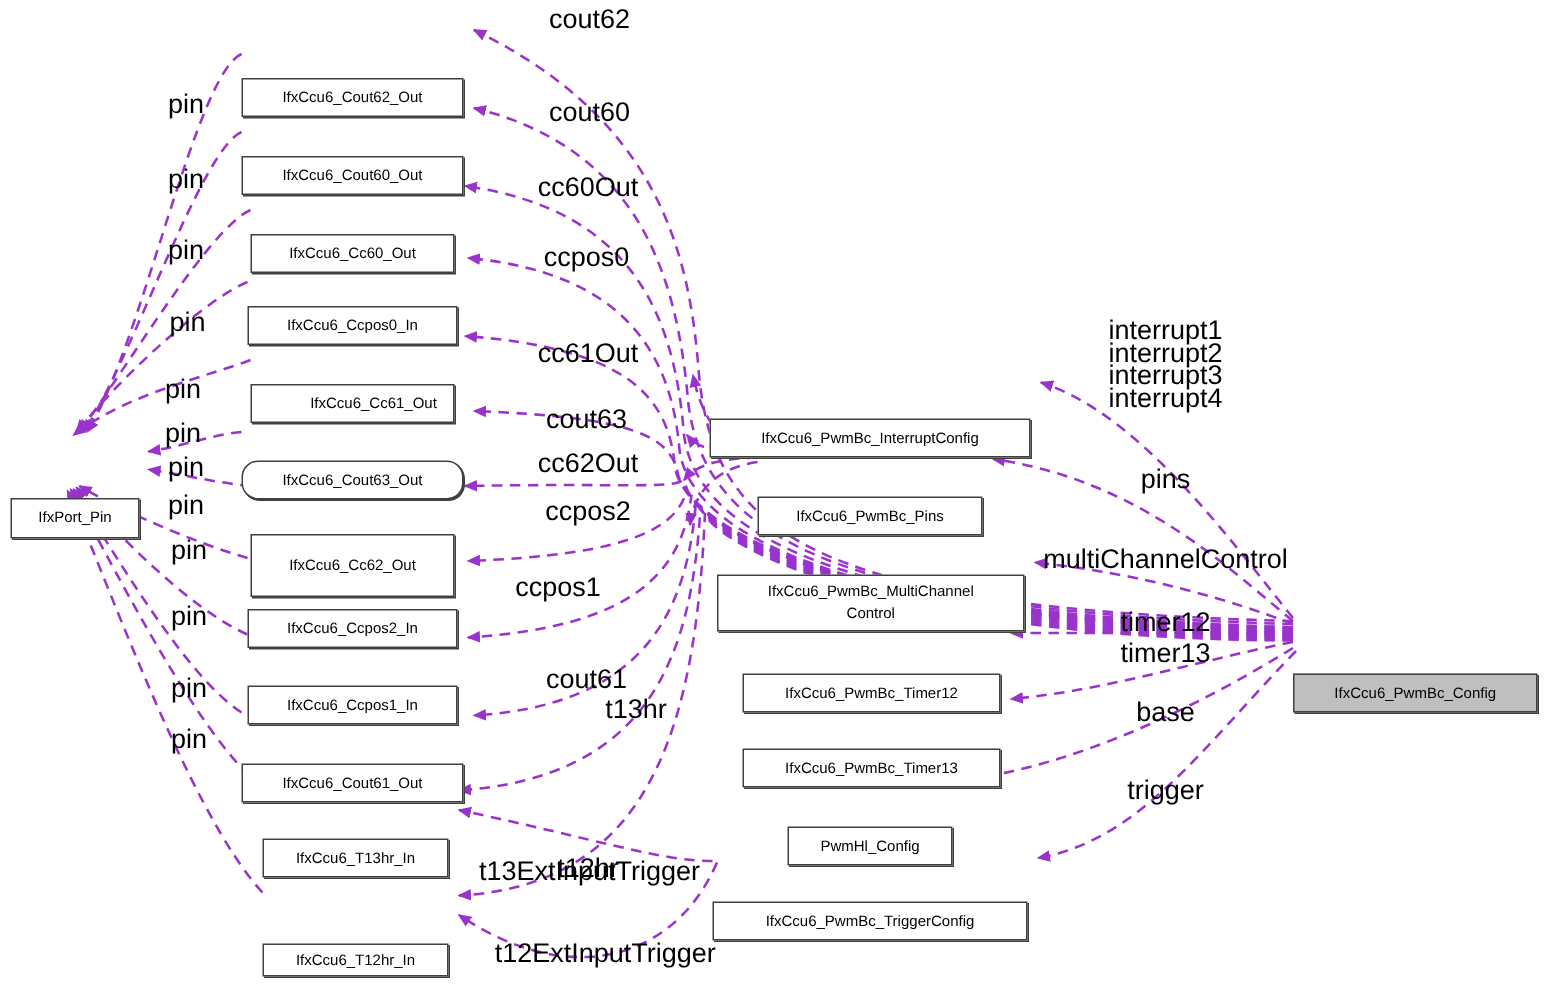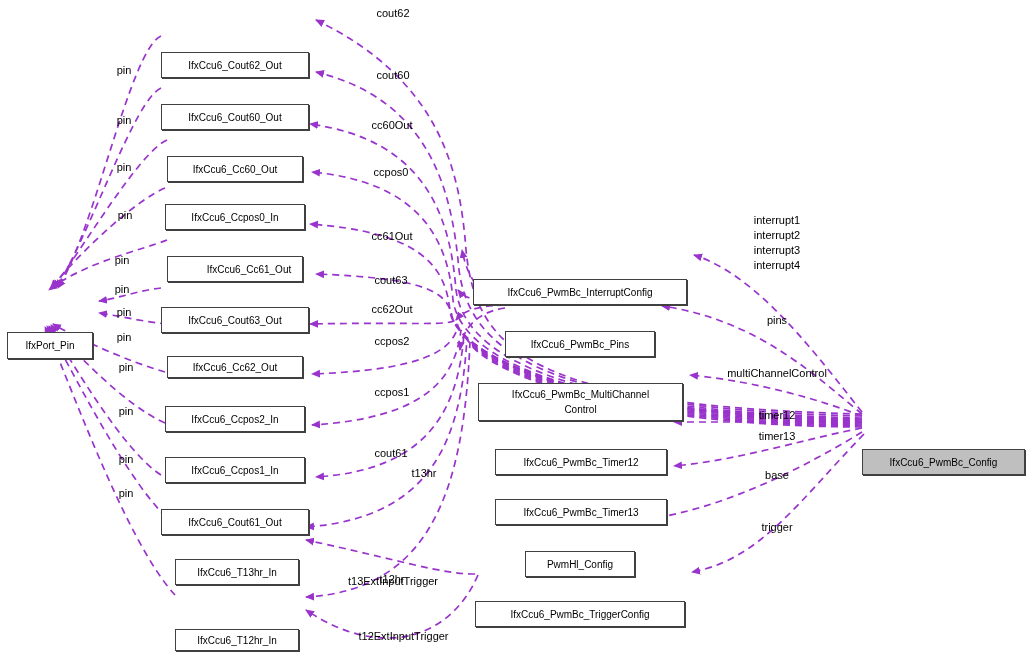--- a/index.html
+++ b/index.html
@@ -17,21 +17,21 @@
     font-size:10px;
     line-height:15px;
     color:#000000;
     white-space:pre-line;
     letter-spacing:0px;
     margin-top:40px;
   }
   .node.highlight{background:#bfbfbf;}
   .edge-label{
     position:absolute;
-    font-size:11px;
+    font-size:18px;
     line-height:15px;
     color:#000000;
     white-space:pre-line;
     text-align:center;
     transform:translate(-50%,-50%);
     background:transparent;
   }
 </style>
 </head>
 <body>
@@ -85,22 +85,22 @@
       </g>
   </svg>
 
   <div id="nodes">
       <div class="node" style="left: 7px; top: 292px; width: 86px; height: 27px;">IfxPort_Pin</div>
       <div class="node" style="left: 161px; top: 12px; width: 148px; height: 26px;">IfxCcu6_Cout62_Out</div>
       <div class="node" style="left: 161px; top: 64px; width: 148px; height: 26px;">IfxCcu6_Cout60_Out</div>
       <div class="node" style="left: 167px; top: 116px; width: 136px; height: 26px;">IfxCcu6_Cc60_Out</div>
       <div class="node" style="left: 165px; top: 164px; width: 140px; height: 26px;">IfxCcu6_Ccpos0_In</div>
       <div class="node" style="left: 167px; top: 216px; width: 136px; height: 26px; padding-left: 28px;">IfxCcu6_Cc61_Out</div>
-      <div class="node" style="left: 161px; top: 267px; width: 148px; height: 26px;">IfxCcu6_Cout63_Out</div>
-      <div class="node" style="left: 167px; top: 316px; width: 136px; height: 22px;">IfxCcu6_Cc62_Out</div>
+      <div class="node" style="left: 161px; top: 267px; width: 148px; height: 26px; border-radius: 11px;">IfxCcu6_Cout63_Out</div>
+      <div class="node" style="left: 167px; top: 316px; width: 136px; height: 42px;">IfxCcu6_Cc62_Out</div>
       <div class="node" style="left: 165px; top: 366px; width: 140px; height: 26px;">IfxCcu6_Ccpos2_In</div>
       <div class="node" style="left: 165px; top: 417px; width: 140px; height: 26px;">IfxCcu6_Ccpos1_In</div>
       <div class="node" style="left: 161px; top: 469px; width: 148px; height: 26px;">IfxCcu6_Cout61_Out</div>
       <div class="node" style="left: 175px; top: 519px; width: 124px; height: 26px;">IfxCcu6_T13hr_In</div>
       <div class="node" style="left: 175px; top: 589px; width: 124px; height: 22px;">IfxCcu6_T12hr_In</div>
       <div class="node" style="left: 473px; top: 239px; width: 214px; height: 26px;">IfxCcu6_PwmBc_InterruptConfig</div>
       <div class="node" style="left: 505px; top: 291px; width: 150px; height: 26px;">IfxCcu6_PwmBc_Pins</div>
       <div class="node" style="left: 478px; top: 343px; width: 205px; height: 38px;">IfxCcu6_PwmBc_MultiChannel
 Control</div>
       <div class="node" style="left: 495px; top: 409px; width: 172px; height: 26px;">IfxCcu6_PwmBc_Timer12</div>
@@ -123,21 +123,21 @@
       <div class="edge-label" style="left: 126px; top: 459px;">pin</div>
       <div class="edge-label" style="left: 126px; top: 493px;">pin</div>
       <div class="edge-label" style="left: 393px; top: 13px;">cout62</div>
       <div class="edge-label" style="left: 393px; top: 75px;">cout60</div>
       <div class="edge-label" style="left: 392px; top: 125px;">cc60Out</div>
       <div class="edge-label" style="left: 391px; top: 172px;">ccpos0</div>
       <div class="edge-label" style="left: 392px; top: 236px;">cc61Out</div>
       <div class="edge-label" style="left: 391px; top: 280px;">cout63</div>
       <div class="edge-label" style="left: 392px; top: 309px;">cc62Out</div>
       <div class="edge-label" style="left: 392px; top: 341px;">ccpos2</div>
-      <div class="edge-label" style="left: 392px; top: 392px;">ccpos1</div>
+      <div class="edge-label" style="left: 372px; top: 392px;">ccpos1</div>
       <div class="edge-label" style="left: 391px; top: 453px;">cout61</div>
       <div class="edge-label" style="left: 392px; top: 473px; margin-left: 32px;">t13hr</div>
       <div class="edge-label" style="left: 393px; top: 546px; margin-top: 35px;">t13ExtInputTrigger</div>
       <div class="edge-label" style="left: 392px; top: 579px;">t12hr</div>
       <div class="edge-label" style="left: 393px; top: 636px; padding-left: 21px;">t12ExtInputTrigger</div>
       <div class="edge-label" style="left: 777px; top: 243px;">interrupt1
 interrupt2
 interrupt3
 interrupt4</div>
       <div class="edge-label" style="left: 777px; top: 320px;">pins</div>

